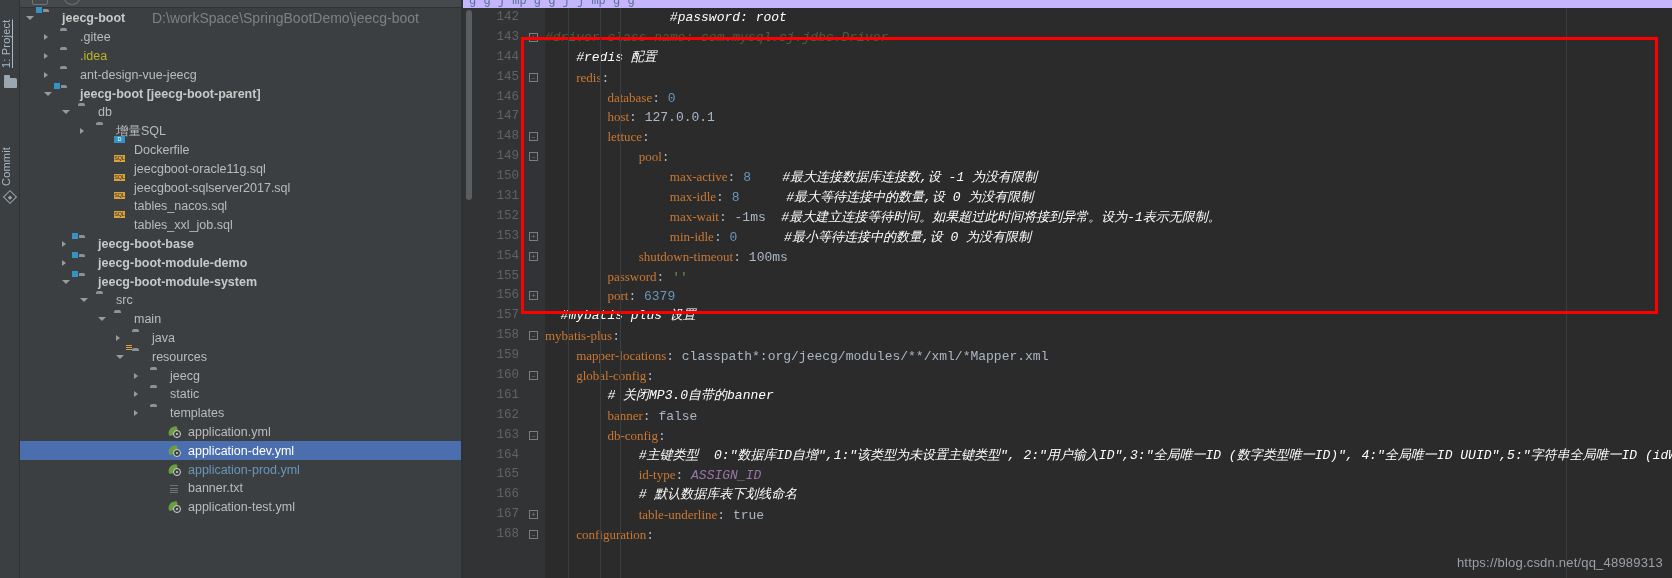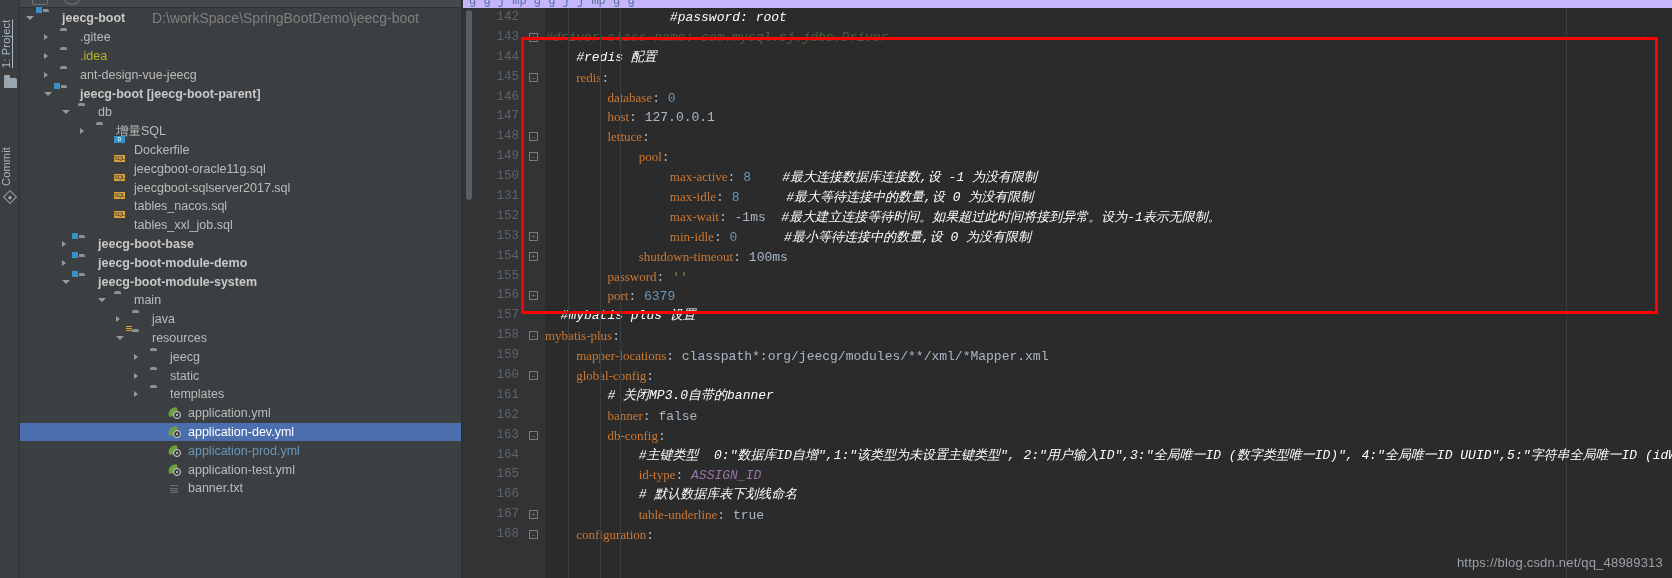--- a/index.html
+++ b/index.html
@@ -356,20 +356,25 @@
           <span class="arrow" style="left:42px"></span>
           <span class="ico" style="left:58px"><span class="fi mod"></span></span>
           <span class="lbl bold" style="left:78px">jeecg-boot-module-demo</span>
         </div>
         <div class="row">
           <span class="arrow open" style="left:42px"></span>
           <span class="ico" style="left:58px"><span class="fi mod"></span></span>
           <span class="lbl bold" style="left:78px">jeecg-boot-module-system</span>
         </div>
         <div class="row">
+          <span class="arrow open" style="left:60px"></span>
+          <span class="ico" style="left:76px"><span class="fi"></span></span>
+          <span class="lbl" style="left:96px">src</span>
+        </div>
+        <div class="row">
           <span class="arrow open" style="left:78px"></span>
           <span class="ico" style="left:94px"><span class="fi"></span></span>
           <span class="lbl" style="left:114px">main</span>
         </div>
         <div class="row">
           <span class="arrow" style="left:96px"></span>
           <span class="ico" style="left:112px"><span class="fi java"></span></span>
           <span class="lbl" style="left:132px">java</span>
         </div>
         <div class="row">
@@ -398,26 +403,26 @@
         </div>
         <div class="row sel">
           <span class="ico" style="left:148px"><span class="ymi"><span class="leaf"></span><span class="gear"></span></span></span>
           <span class="lbl" style="left:168px">application-dev.yml</span>
         </div>
         <div class="row">
           <span class="ico" style="left:148px"><span class="ymi"><span class="leaf"></span><span class="gear"></span></span></span>
           <span class="lbl bluetxt" style="left:168px">application-prod.yml</span>
         </div>
         <div class="row">
+          <span class="ico" style="left:148px"><span class="sqi txt"><span class="lines"></span></span></span>
+          <span class="lbl" style="left:168px">banner.txt</span>
+        </div>
+        <div class="row">
           <span class="ico" style="left:148px"><span class="ymi"><span class="leaf"></span><span class="gear"></span></span></span>
           <span class="lbl" style="left:168px">application-test.yml</span>
-        </div>
-        <div class="row">
-          <span class="ico" style="left:148px"><span class="sqi txt"><span class="lines"></span></span></span>
-          <span class="lbl" style="left:168px">banner.txt</span>
         </div>
       </div>
   </div>
 
   <div class="splitter"></div>
 
   <div class="editor">
     <div class="tabstrip">
       <div class="ghosttext">g g            j   mp      g  g        j  j  mp       g  g</div>
     </div>

